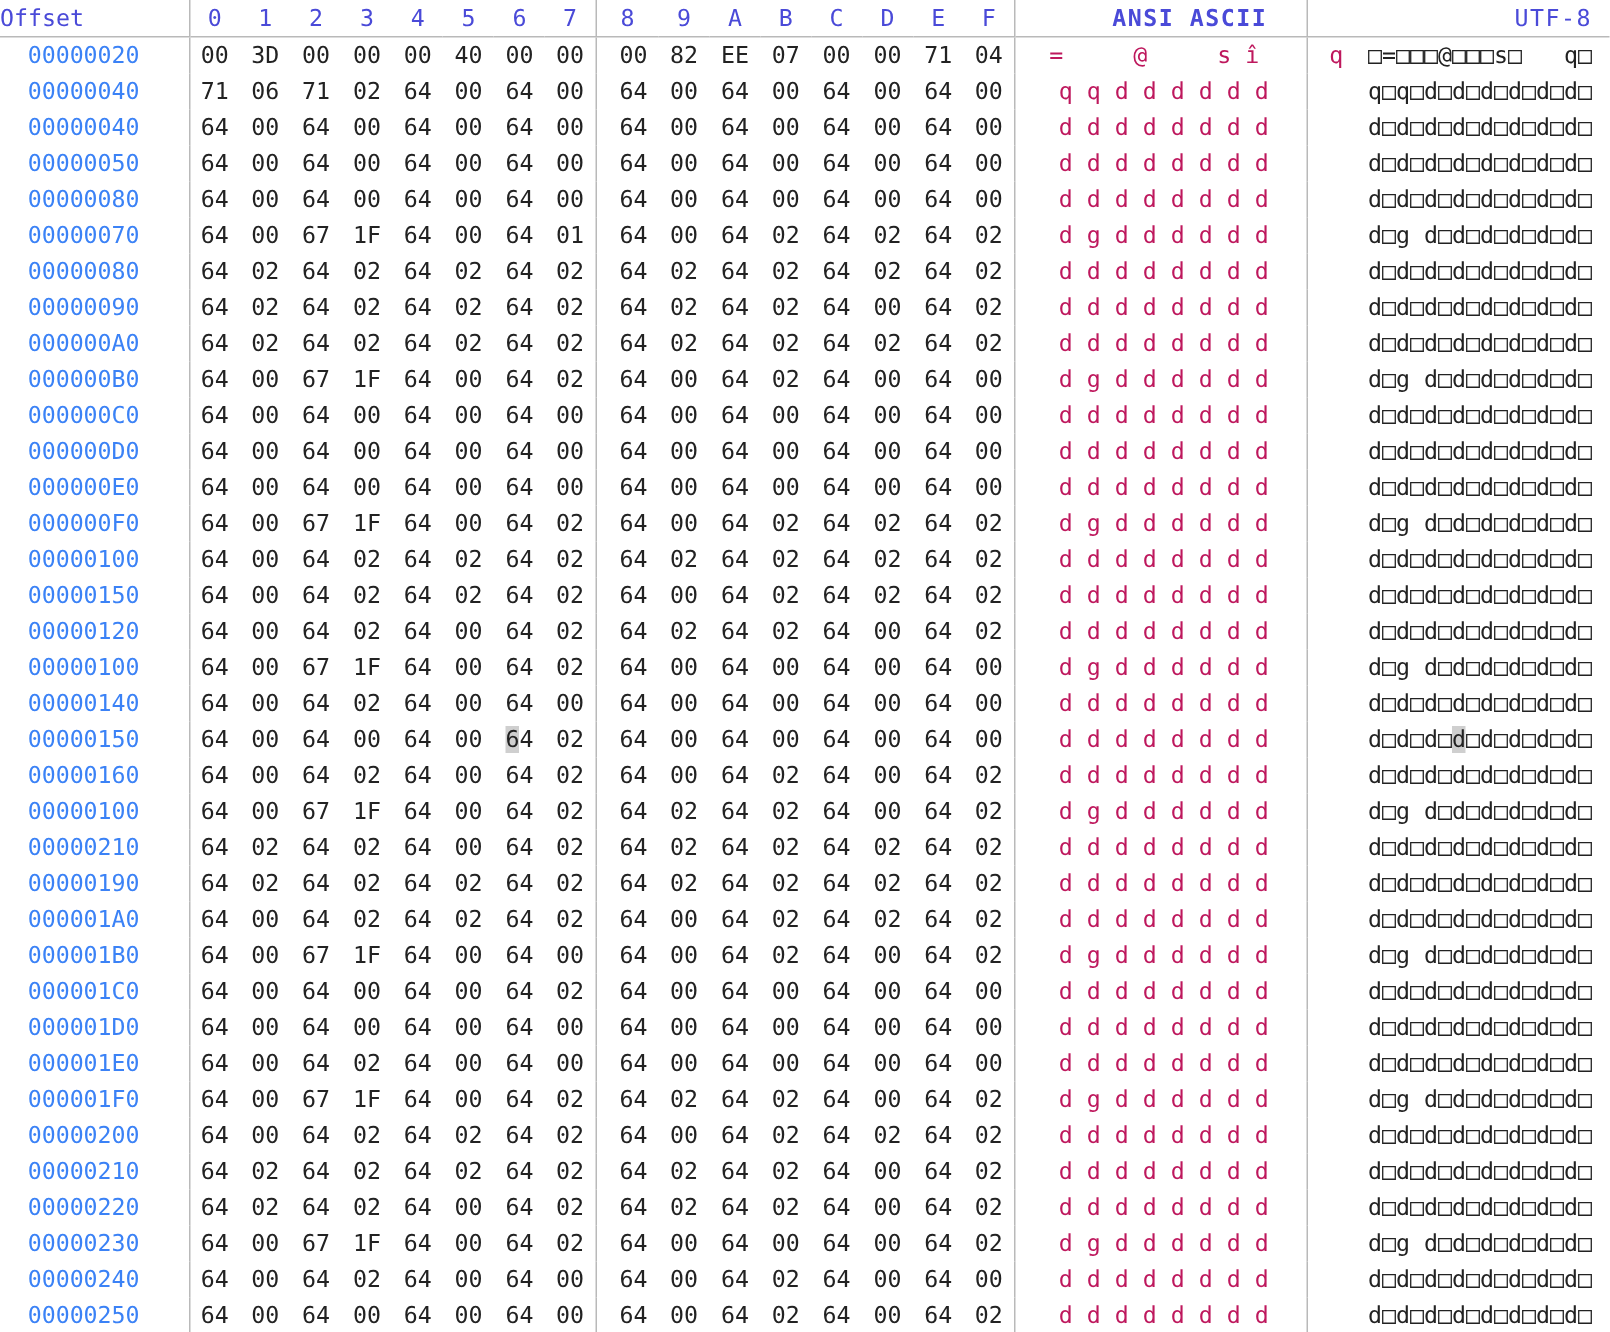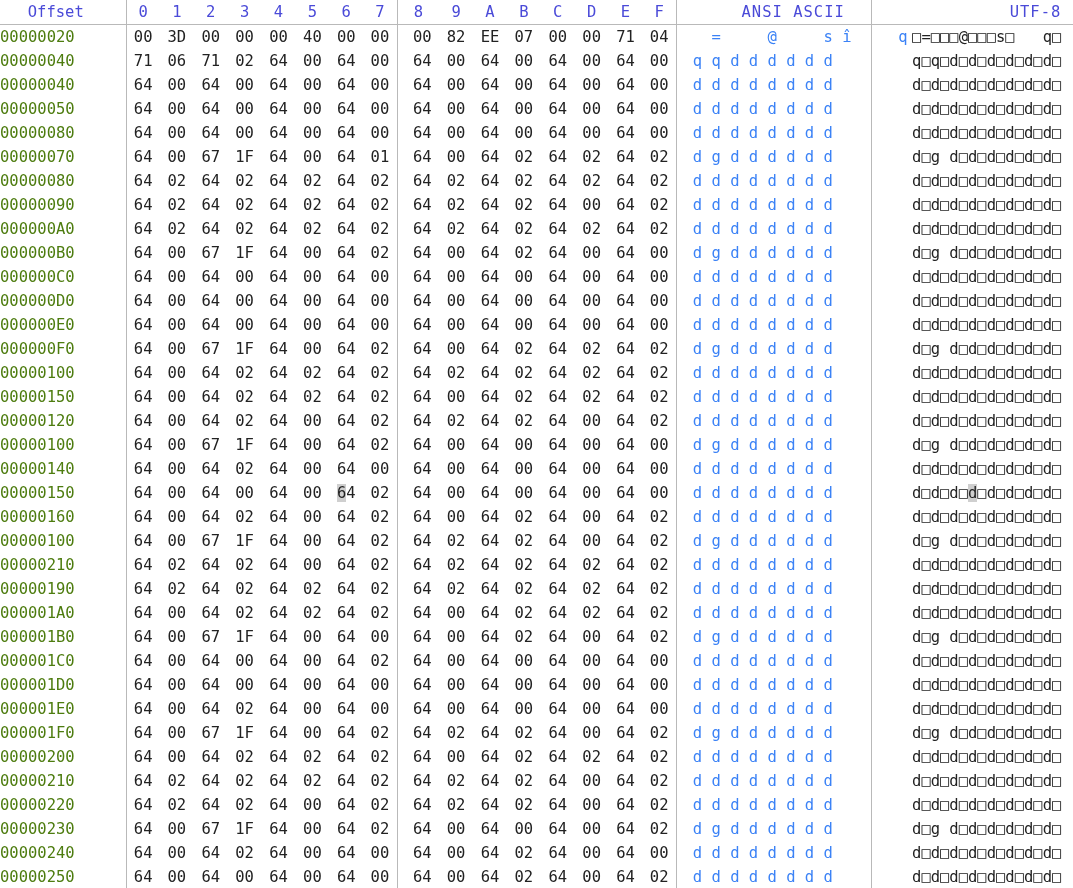--- a/index.html
+++ b/index.html
@@ -32,55 +32,55 @@
   thead th {
     font-weight: normal;
     color: #4a4ad8;
     padding: 0;
     height: 24px;
     line-height: 24px;
     vertical-align: middle;
     border-bottom: 1px solid #b9b9b9;
     white-space: pre;
   }
-  thead th.offset-h { text-align: center; padding-right: 14px; }
+  thead th.offset-h { text-align: left; padding-right: 14px; }
   thead th.col-h    { text-align: center; }
-  thead th.ansi-h   { text-align: right; padding-right: 26px; letter-spacing: 1px; }
+  thead th.ansi-h   { text-align: right; padding-right: 26px; letter-spacing: 1px; font-weight: bold; }
   thead th.utf-h    { text-align: right; padding-right: 20px; letter-spacing: 1px; }
 
   
   .vsep-left  { border-left: 1px solid #b9b9b9; }
 
   tbody td {
     padding: 0;
     height: 24px;
     line-height: 24px;
     vertical-align: middle;
     white-space: pre;
   }
 
   td.offset {
-    text-align: left;
+    text-align: center;
     padding-right: 14px;
-    color: #4d7c0f;
+    color: #3b82f6;
     width: 126px;
     margin-left: 36px;
   }
 
   td.byte {
     text-align: center;
     color: #222222;
     width: 33.5px;
   }
   td.byte.gap { padding-left: 8px; }
 
   td.ansi {
-    text-align: left;
-    padding-left: 16px;
-    color: #3b82f6;
+    text-align: center;
+    padding-left: 4px;
+    color: #be185d;
     width: 195px;
     letter-spacing: 0px;
   }
   td.utf {
     text-align: right;
     padding-right: 20px;
     color: #222222;
     width: 210px;
   }
 

